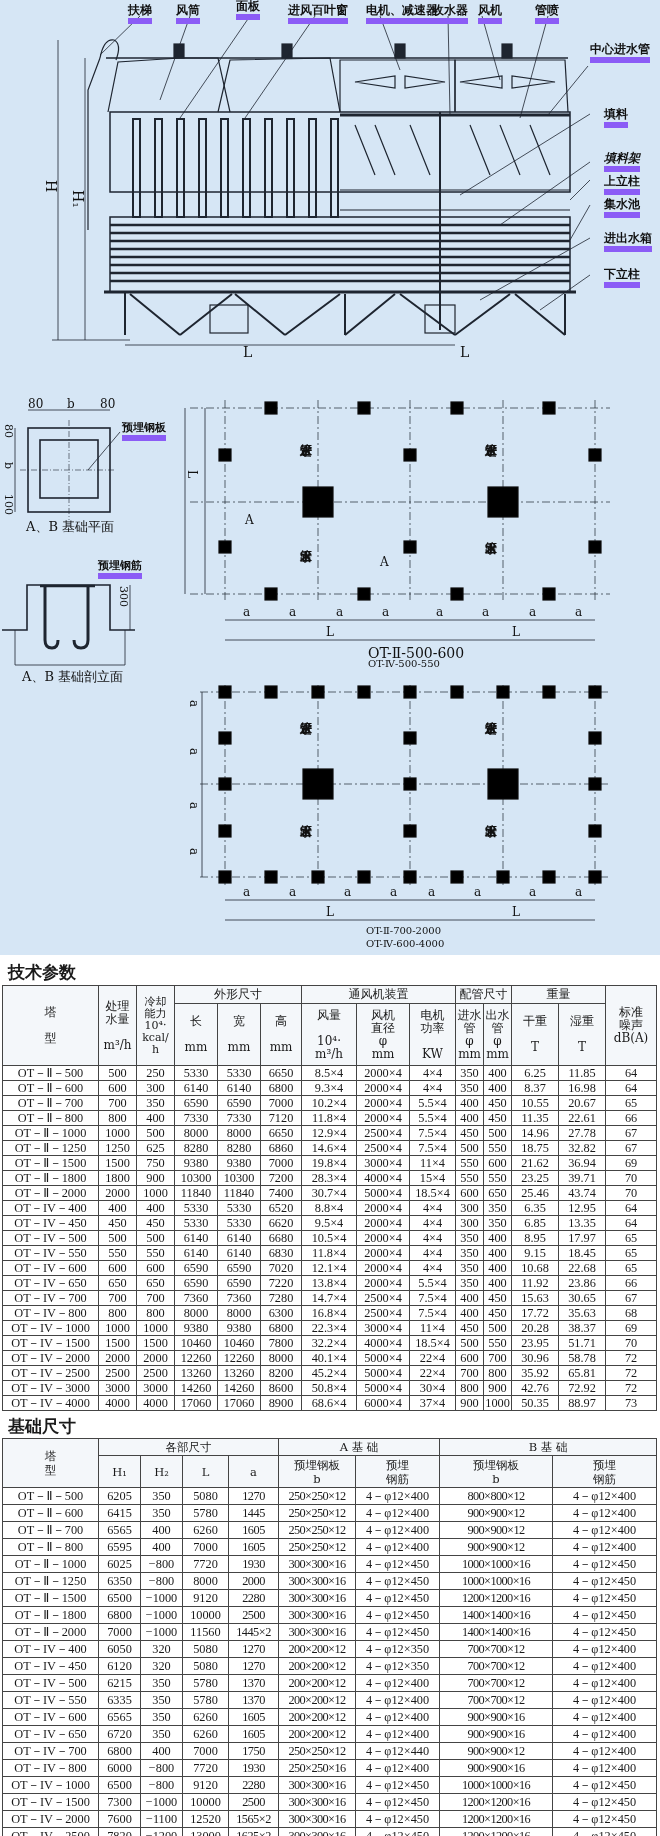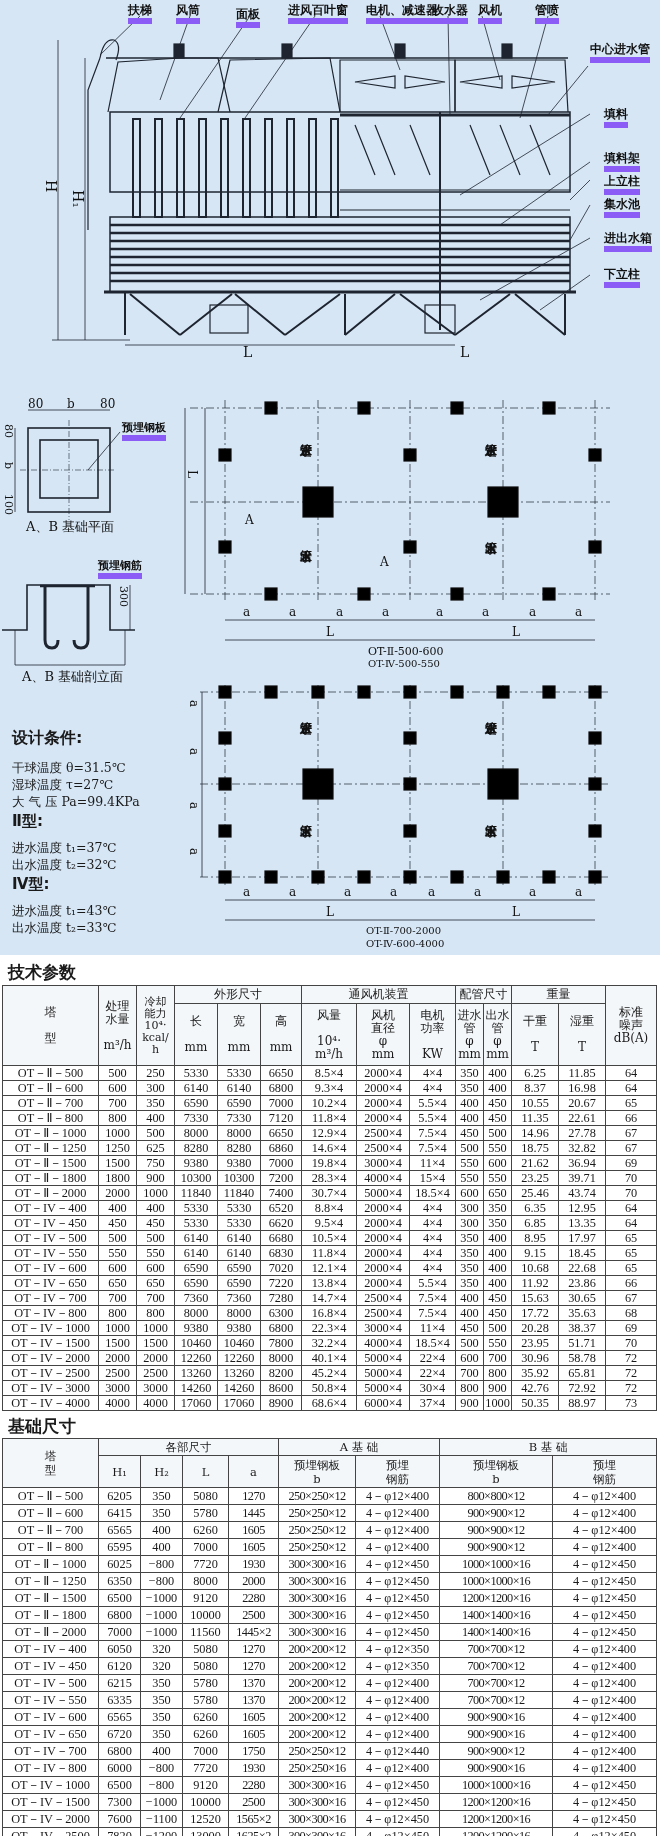--- a/index.html
+++ b/index.html
@@ -205,30 +205,30 @@
           <rect x="543" y="871" width="12" height="12"></rect>
         <rect x="589" y="871" width="12" height="12"></rect>
         <rect x="303" y="769" width="30" height="30"></rect>
           <rect x="488" y="769" width="30" height="30"></rect>
       </g>
     </g>
   </svg>
 
   <span class="callout" style="left:128px;top:4px;">扶梯</span>
   <span class="callout" style="left:176px;top:4px;">风筒</span>
-  <span class="callout" style="left:236px;top:8px;">面板</span>
+  <span class="callout" style="left:236px;top:0;">面板</span>
   <span class="callout" style="left:288px;top:4px;">进风百叶窗</span>
   <span class="callout" style="left:366px;top:4px;">电机、减速器</span>
   <span class="callout" style="left:432px;top:4px;">收水器</span>
   <span class="callout" style="left:478px;top:4px;">风机</span>
   <span class="callout" style="left:535px;top:4px;">管喷</span>
 
   <span class="callout" style="left:590px;top:43px;">中心进水管</span>
   <span class="callout" style="left:604px;top:108px;">填料</span>
-  <span class="callout" style="left:604px;top:152px;">填料架</span>
+  <span class="callout" style="left:604px;top:152px;font-style:italic;">填料架</span>
   <span class="callout" style="left:604px;top:175px;">上立柱</span>
   <span class="callout" style="left:604px;top:198px;">集水池</span>
   <span class="callout" style="left:604px;top:232px;">进出水箱</span>
   <span class="callout" style="left:604px;top:268px;">下立柱</span>
 
   <span class="lbl vert" style="left:44px;top:180px;font-size:14px;">H</span>
   <span class="lbl vert" style="left:71px;top:190px;font-size:14px;">H₁</span>
   <span class="lbl" style="left:243px;top:345px;font-size:14px;">L</span>
   <span class="lbl" style="left:460px;top:345px;font-size:14px;">L</span>
 
@@ -254,21 +254,21 @@
   <span class="lbl" style="left:289px;top:606px;">a</span>
   <span class="lbl" style="left:336px;top:606px;">a</span>
   <span class="lbl" style="left:382px;top:606px;">a</span>
   <span class="lbl" style="left:436px;top:606px;">a</span>
   <span class="lbl" style="left:482px;top:606px;">a</span>
   <span class="lbl" style="left:529px;top:606px;">a</span>
   <span class="lbl" style="left:575px;top:606px;">a</span>
   <span class="lbl" style="left:326px;top:626px;">L</span>
   <span class="lbl" style="left:512px;top:626px;">L</span>
   <span class="lbl vert" style="left:186px;top:470px;">L</span>
-  <span class="lbl" style="left:368px;top:646px;font-size:11px;">OT-Ⅱ-500-600</span>
+  <span class="lbl" style="left:368px;top:646px;font-size:14px;">OT-Ⅱ-500-600</span>
   <span class="lbl" style="left:368px;top:659px;font-size:10px;">OT-Ⅳ-500-550</span>
 
   <span class="lbl vert" style="left:300px;top:712px;font-weight:bold;">进水管</span>
   <span class="lbl vert" style="left:300px;top:815px;font-weight:bold;">出水管</span>
   <span class="lbl vert" style="left:485px;top:712px;font-weight:bold;">进水管</span>
   <span class="lbl vert" style="left:485px;top:815px;font-weight:bold;">出水管</span>
   <span class="lbl" style="left:243px;top:886px;">a</span>
   <span class="lbl" style="left:289px;top:886px;">a</span>
   <span class="lbl" style="left:344px;top:886px;">a</span>
   <span class="lbl" style="left:390px;top:886px;">a</span>
@@ -278,32 +278,20 @@
   <span class="lbl" style="left:575px;top:886px;">a</span>
   <span class="lbl vert" style="left:188px;top:700px;">a</span>
   <span class="lbl vert" style="left:188px;top:748px;">a</span>
   <span class="lbl vert" style="left:188px;top:802px;">a</span>
   <span class="lbl vert" style="left:188px;top:848px;">a</span>
   <span class="lbl" style="left:326px;top:906px;">L</span>
   <span class="lbl" style="left:512px;top:906px;">L</span>
   <span class="lbl" style="left:366px;top:926px;font-size:10px;">OT-Ⅱ-700-2000</span>
   <span class="lbl" style="left:366px;top:939px;font-size:10px;">OT-Ⅳ-600-4000</span>
 
-  <div class="design">
-    <h3>设计条件:</h3>
-    <div class="row">干球温度  θ=31.5℃</div>
-    <div class="row">湿球温度  τ=27℃</div>
-    <div class="row">大 气 压  Pa=99.4KPa</div>
-    <div class="type">Ⅱ型:</div>
-    <div class="row">进水温度  t₁=37℃</div>
-    <div class="row">出水温度  t₂=32℃</div>
-    <div class="type">Ⅳ型:</div>
-    <div class="row">进水温度  t₁=43℃</div>
-    <div class="row">出水温度  t₂=33℃</div>
-  </div>
 </div>
 
 <div class="section-title">技术参数</div>
 <table class="tech">
   <colgroup>
     <col style="width:96px">
       <col style="width:38px">
       <col style="width:38px">
       <col style="width:43px">
       <col style="width:43px">

